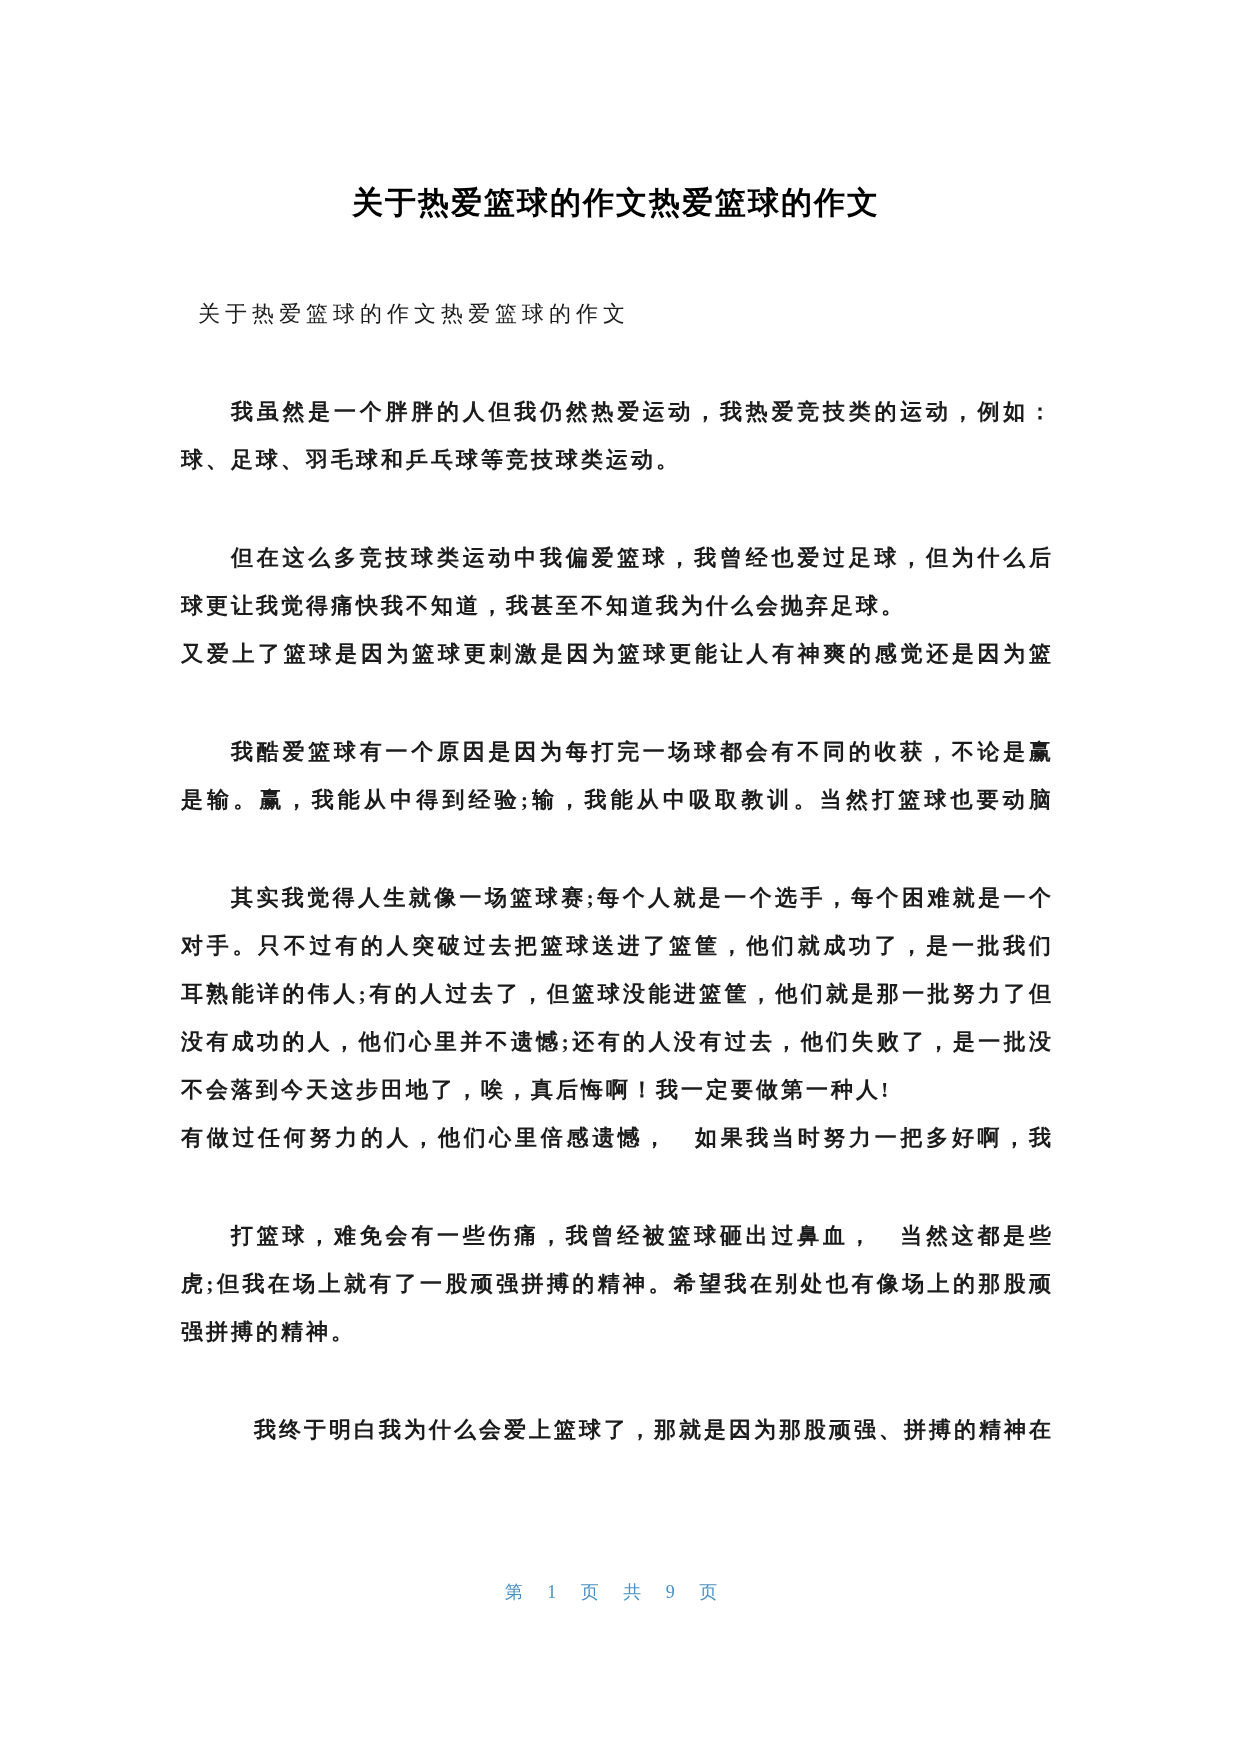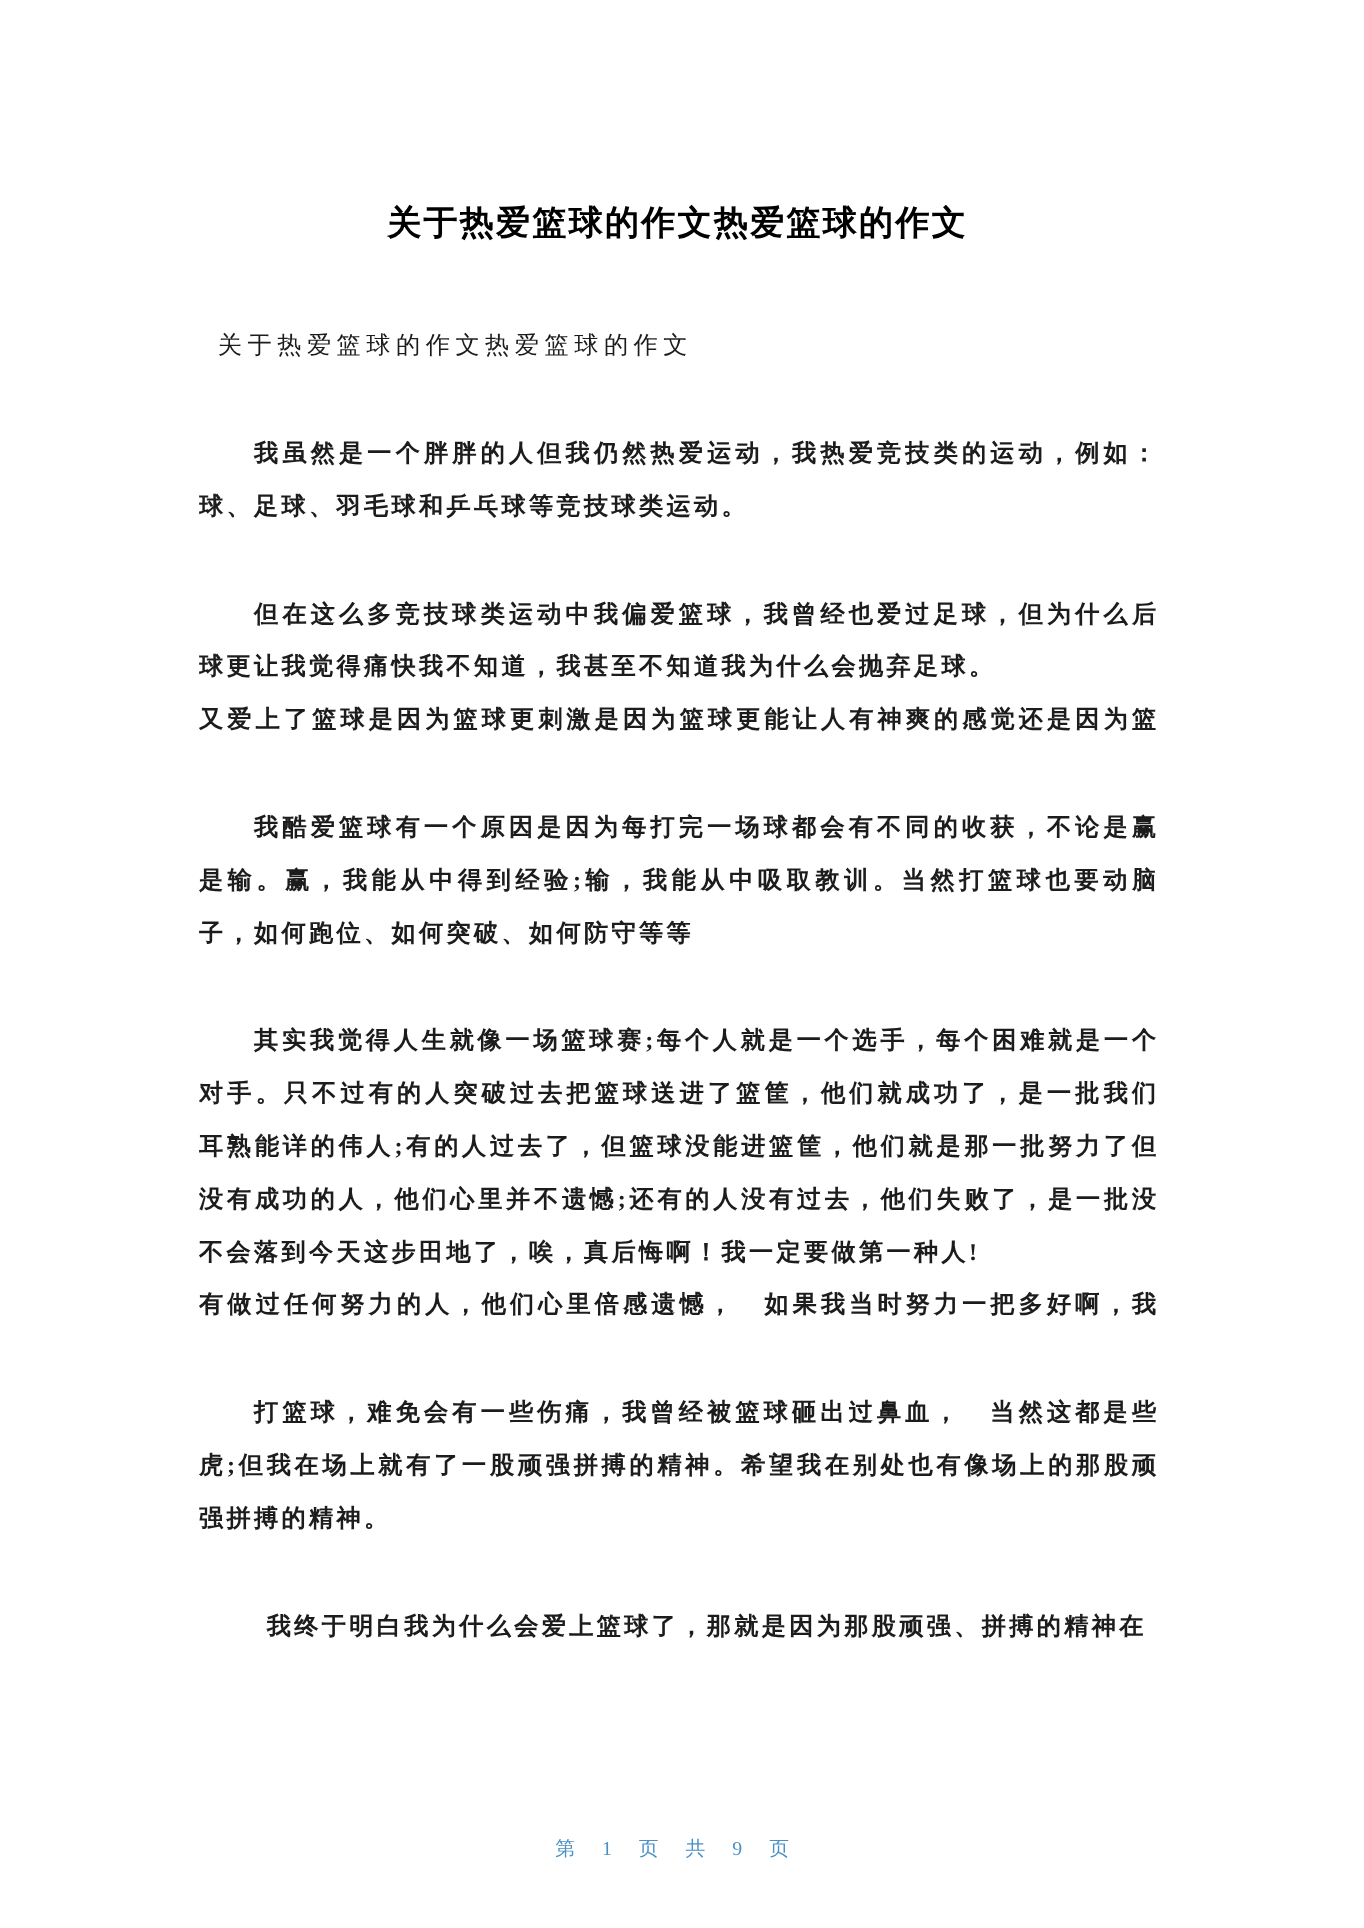--- a/index.html
+++ b/index.html
@@ -49,26 +49,26 @@
     text-align: justify;
     text-align-last: justify;
     text-justify: inter-character;
     white-space: pre-wrap;
     overflow: hidden;
   }
   .line.first {
     text-indent: 50px;
   }
   .line.last {
-    text-align: center;
+    text-align: right;
     text-align-last: left;
   }
   .page-footer {
     position: absolute;
-    top: 1668px;
+    top: 1580px;
     left: 0;
     width: 100%;
     text-align: center;
     font-size: 18px;
     letter-spacing: 10px;
     color: #4a90c4;
   }
 </style>
 </head>
 <body>
@@ -84,21 +84,20 @@
         <div class="line last">球、足球、羽毛球和乒乓球等竞技球类运动。</div>
       </div>
       <div class="paragraph">
         <div class="line first">但在这么多竞技球类运动中我偏爱篮球，我曾经也爱过足球，但为什么后来</div>
         <div class="line last">球更让我觉得痛快我不知道，我甚至不知道我为什么会抛弃足球。</div>
         <div class="line">又爱上了篮球是因为篮球更刺激是因为篮球更能让人有神爽的感觉还是因为篮</div>
       </div>
       <div class="paragraph">
         <div class="line first">我酷爱篮球有一个原因是因为每打完一场球都会有不同的收获，不论是赢还</div>
         <div class="line">是输。赢，我能从中得到经验;输，我能从中吸取教训。当然打篮球也要动脑</div>
-        <div class="line last">子，如何跑位、如何突破、如何防守等等</div>
       </div>
       <div class="paragraph">
         <div class="line first">其实我觉得人生就像一场篮球赛;每个人就是一个选手，每个困难就是一个</div>
         <div class="line">对手。只不过有的人突破过去把篮球送进了篮筐，他们就成功了，是一批我们</div>
         <div class="line">耳熟能详的伟人;有的人过去了，但篮球没能进篮筐，他们就是那一批努力了但</div>
         <div class="line">没有成功的人，他们心里并不遗憾;还有的人没有过去，他们失败了，是一批没</div>
         <div class="line last">不会落到今天这步田地了，唉，真后悔啊！我一定要做第一种人!</div>
         <div class="line">有做过任何努力的人，他们心里倍感遗憾，　如果我当时努力一把多好啊，我就</div>
       </div>
       <div class="paragraph">

